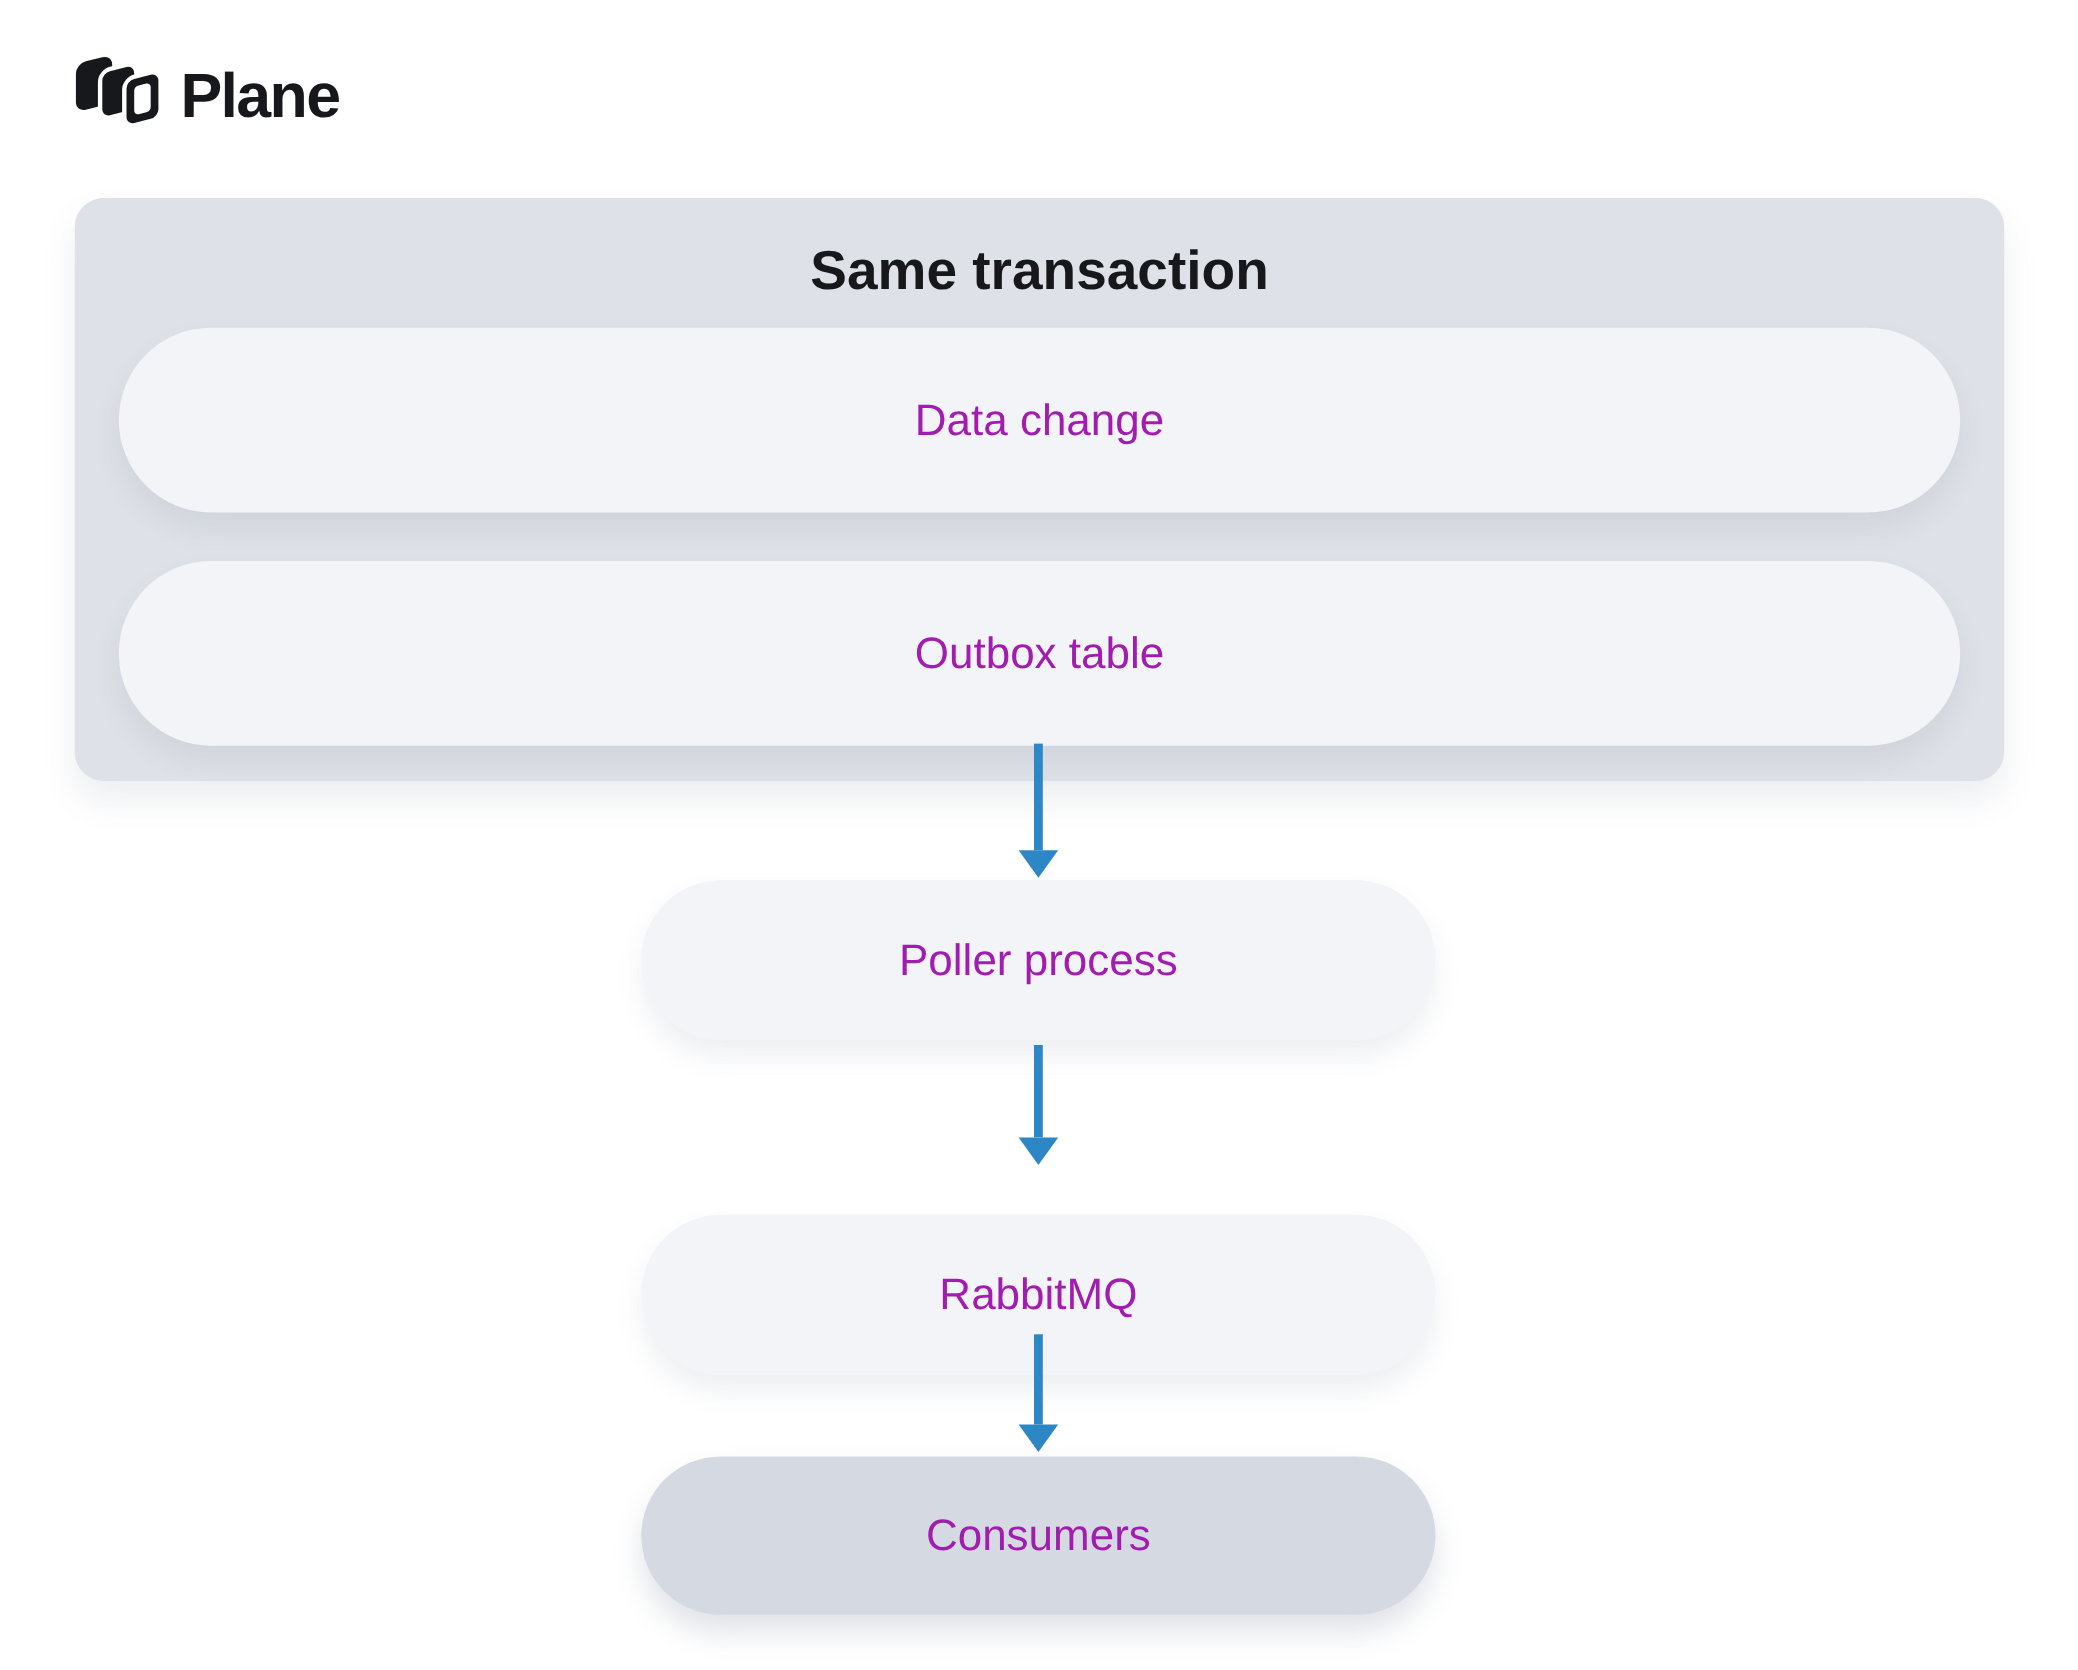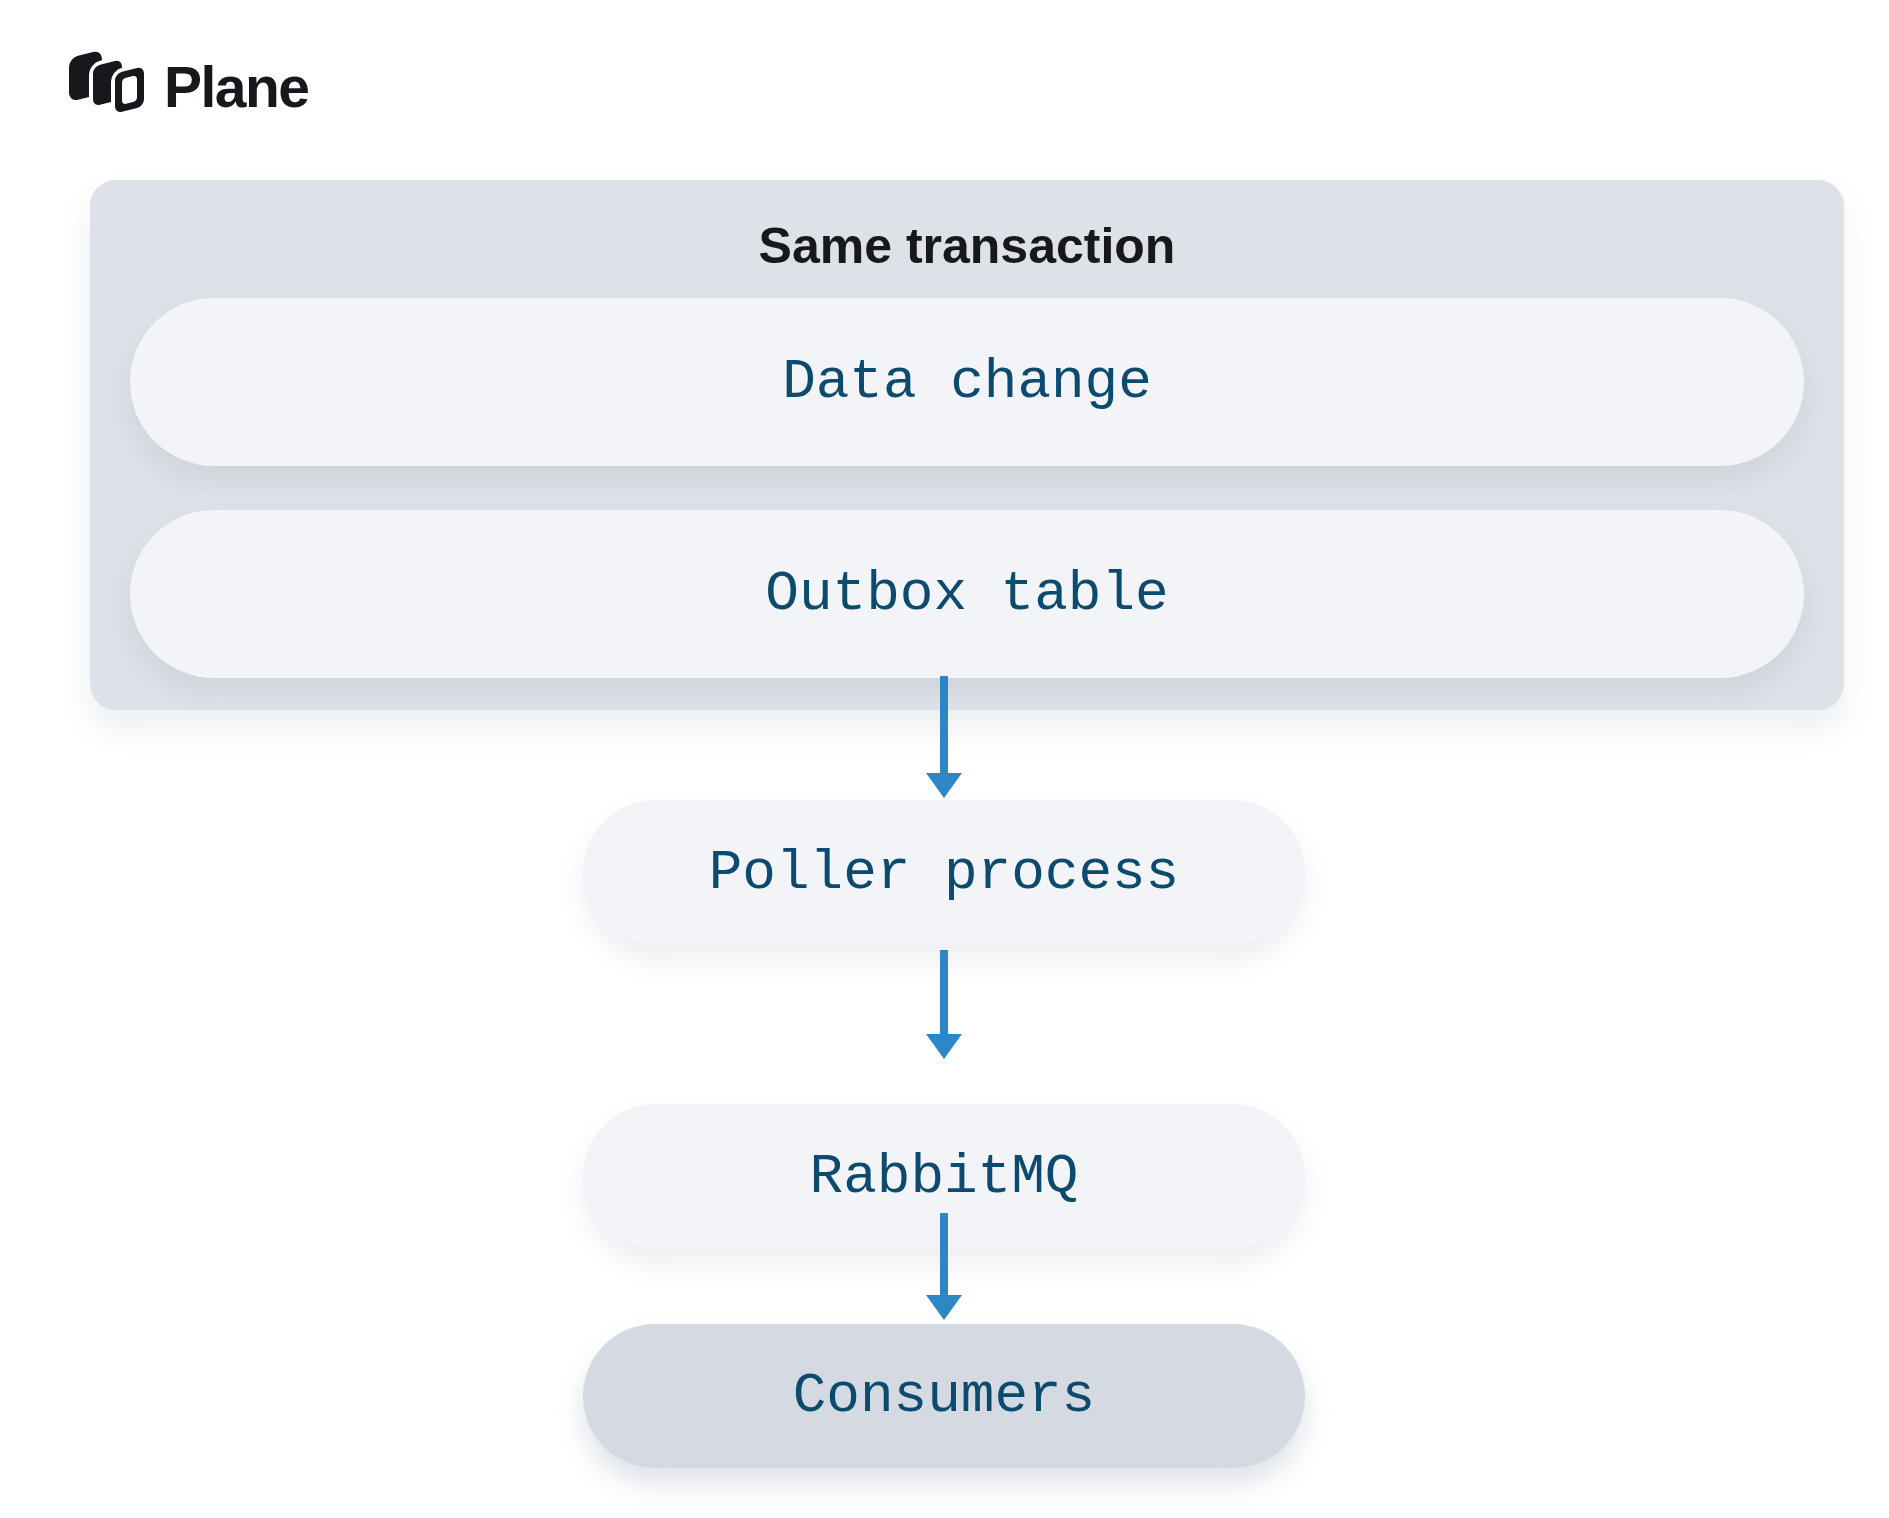--- a/index.html
+++ b/index.html
@@ -9,32 +9,30 @@
   
   .logo { position:absolute; left:64px; top:40px; display:flex; align-items:center; gap:10px; }
   .logo-mark { display:block; }
   .logo-text { font-size:57px; font-weight:600; letter-spacing:-1.5px; color:#17181b; margin-top:14px; }
 
   
   .group-box {
     position:absolute; left:68px; top:180px; width:1754px; height:530px;
     background:#dee1e7; border-radius:26px;
     box-shadow:0 18px 30px rgba(90,100,125,0.10);
-    margin-left:22px;
   }
   .group-title {
     position:absolute; top:36px; left:0; width:100%;
     text-align:center; font-size:50px; font-weight:700; line-height:60px; color:#17181b;
   }
   .pill {
     position:absolute; display:flex; align-items:center; justify-content:center;
     background:#f3f4f8; border-radius:85px;
-    font-size:56px; font-weight:400; color:#0c4a6e;
+    font-size:40px; font-weight:400; color:#a21caf;
     box-shadow:0 14px 24px rgba(90,100,125,0.10);
-    font-family:Liberation Mono, monospace;
   }
   .pill-wide { left:40px; width:1674px; height:168px; }
   .pill-data-change { top:118px; }
   .pill-outbox { top:330px; }
 
   .pill-flow { left:583px; width:722px; height:146px; border-radius:73px; }
   .pill-poller   { top:800px; }
   .pill-rabbitmq { top:1104px; }
   .pill-consumers{ top:1324px; height:144px; background:#d4d9e2;
                    box-shadow:0 16px 26px rgba(90,100,125,0.18);align-items:center; }

